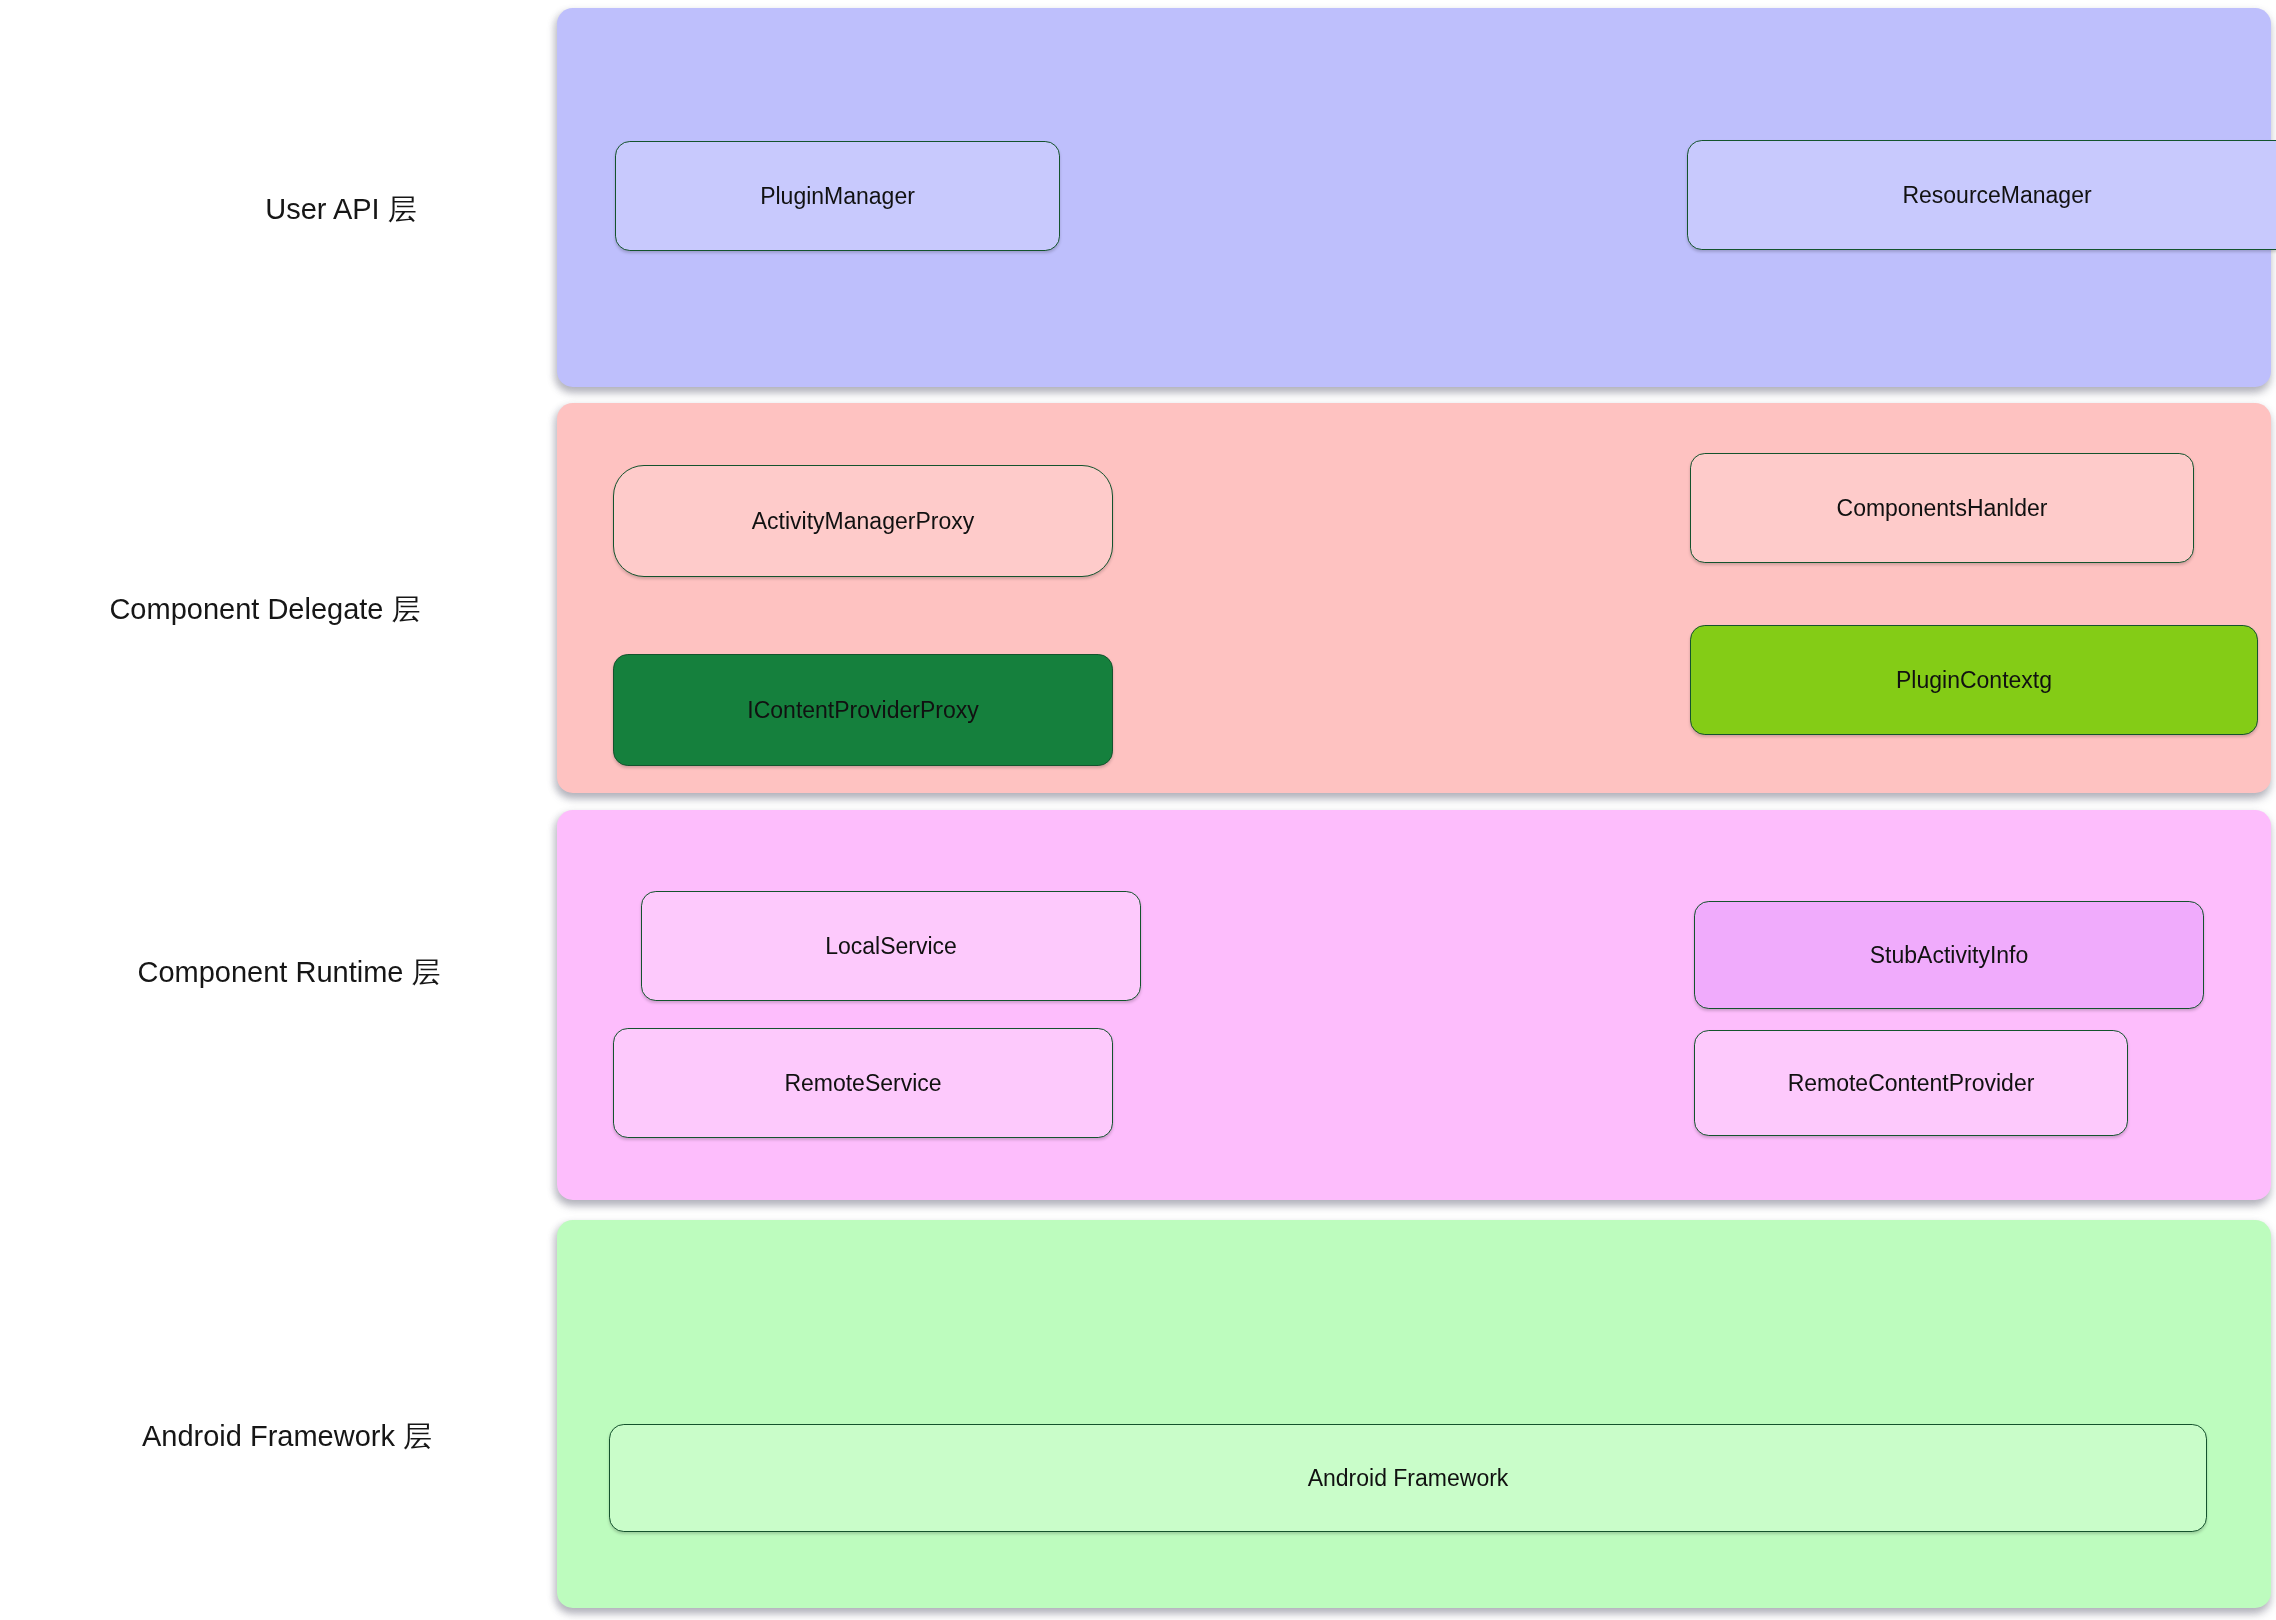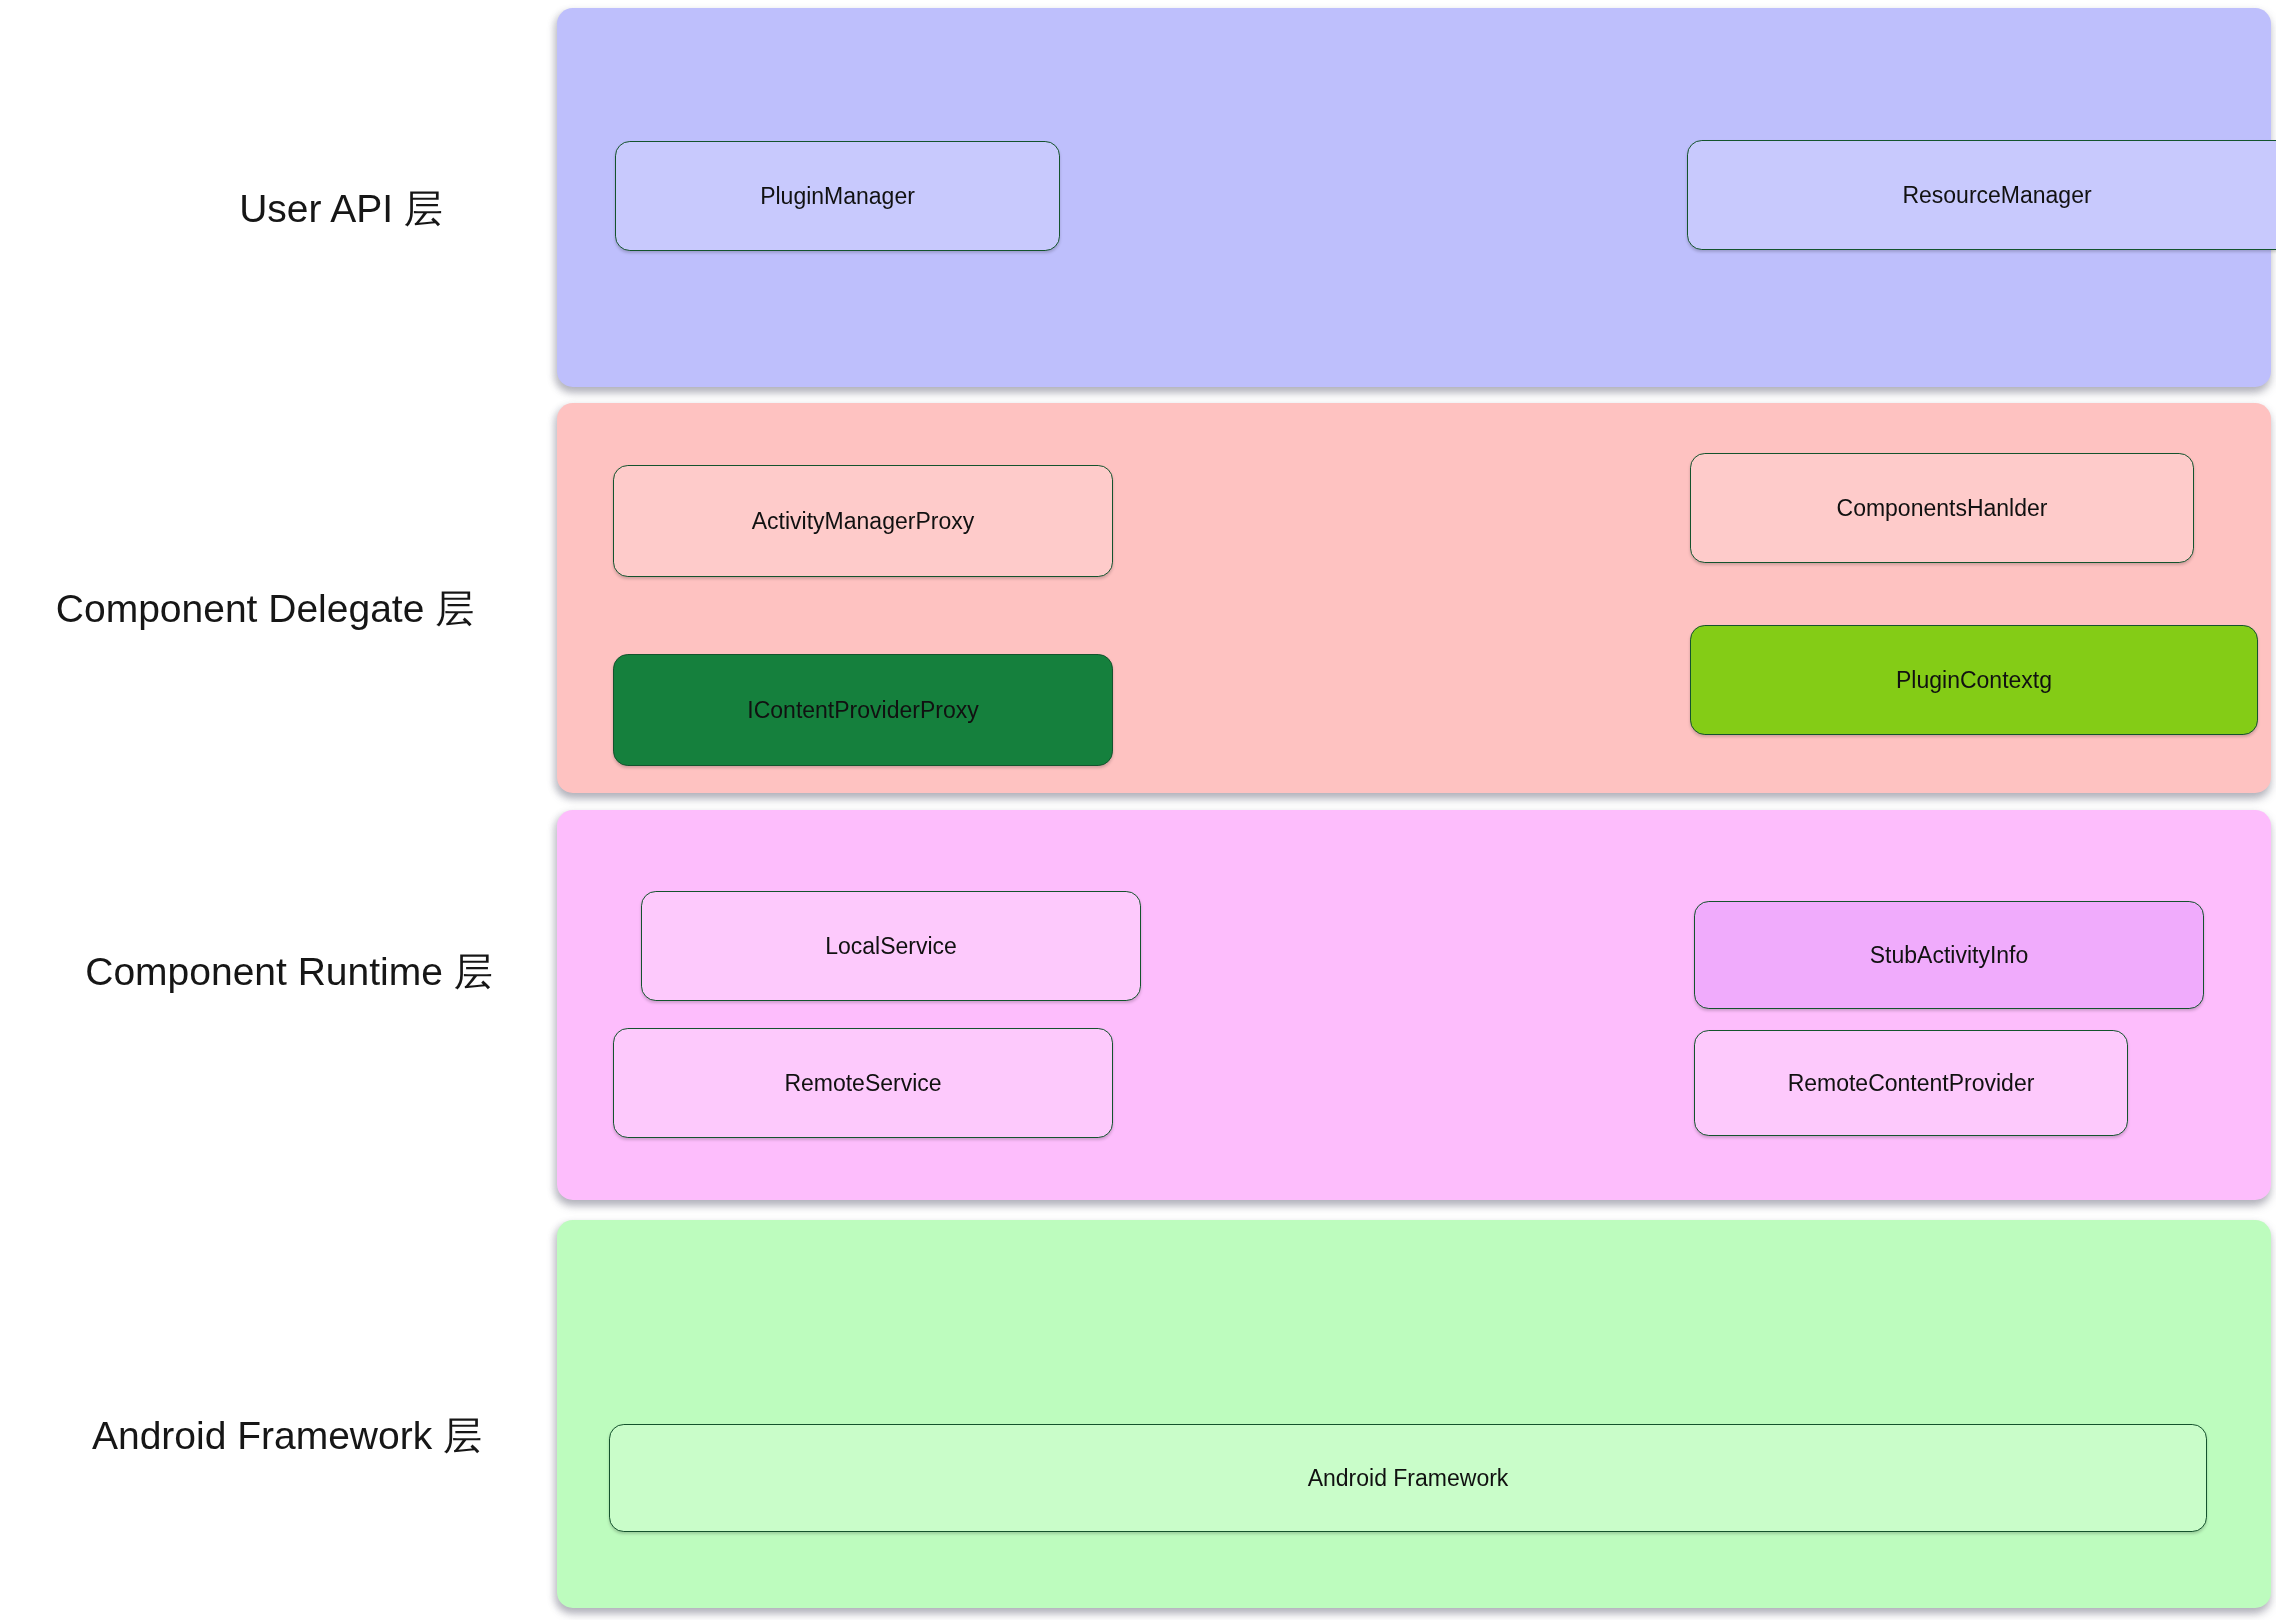--- a/index.html
+++ b/index.html
@@ -26,21 +26,21 @@
   }
   .band.b1 { top: 7.9px;    height: 379px; }
   .band.b2 { top: 403px;  height: 390px; }
   .band.b3 { top: 810px;  height: 390px; }
   .band.b4 { top: 1220px; height: 388px; }
 
   
   .layer-label {
     position: absolute;
     transform: translate(-50%, -50%);
-    font-size: 39px;
+    font-size: 29px;
     line-height: 1.2;
     white-space: nowrap;
     color: #161616;
   }
   .layer-label.l1 { left: 341px; top: 209px; }
   .layer-label.l2 { left: 265px; top: 609px; }
   .layer-label.l3 { left: 289px; top: 972px; }
   .layer-label.l4 { left: 287px; top: 1436px; }
 
   
@@ -68,21 +68,21 @@
   <div class="band b4" style="background-color: rgb(189, 252, 190);"></div>
 
   <div class="layer-label l1">User API 层</div>
   <div class="layer-label l2">Component Delegate 层</div>
   <div class="layer-label l3">Component Runtime 层</div>
   <div class="layer-label l4">Android Framework 层</div>
 
   <div class="node" style="left: 615px; top: 141px; width: 445px; height: 110px; background-color: rgb(200, 201, 253);">PluginManager</div>
   <div class="node" style="left: 1687px; top: 140px; width: 620px; height: 110px; background-color: rgb(200, 201, 253);">ResourceManager</div>
 
-  <div class="node" style="left: 613px; top: 465px; width: 500px; height: 112px; background-color: rgb(254, 203, 202);">ActivityManagerProxy</div>
+  <div class="node" style="left: 613px; top: 465px; width: 500px; height: 112px; background-color: rgb(254, 203, 202); border-radius: 31px;">ActivityManagerProxy</div>
   <div class="node" style="left: 613px; top: 654px; width: 500px; height: 112px; background-color: #15803d;">IContentProviderProxy</div>
   <div class="node" style="left: 1690px; top: 453px; width: 504px; height: 110px; background-color: rgb(254, 203, 202);">ComponentsHanlder</div>
   <div class="node" style="left: 1690px; top: 625px; width: 568px; height: 110px; background-color: #84cc16;">PluginContextg</div>
 
   <div class="node" style="left: 613px; top: 891px; width: 500px; height: 110px; background-color: rgb(253, 201, 252); margin-left: 28px;">LocalService</div>
   <div class="node" style="left: 613px; top: 1028px; width: 500px; height: 110px; background-color: rgb(253, 201, 252);">RemoteService</div>
   <div class="node" style="left: 1694px; top: 901px; width: 510px; height: 108px; background-color: #f0abfc;">StubActivityInfo</div>
   <div class="node" style="left: 1694px; top: 1030px; width: 434px; height: 106px; background-color: rgb(253, 201, 252);">RemoteContentProvider</div>
 
   <div class="node" style="left: 609px; top: 1381px; width: 1598px; height: 108px; background-color: rgb(201, 253, 201); margin-top: 43px;">Android Framework</div>

